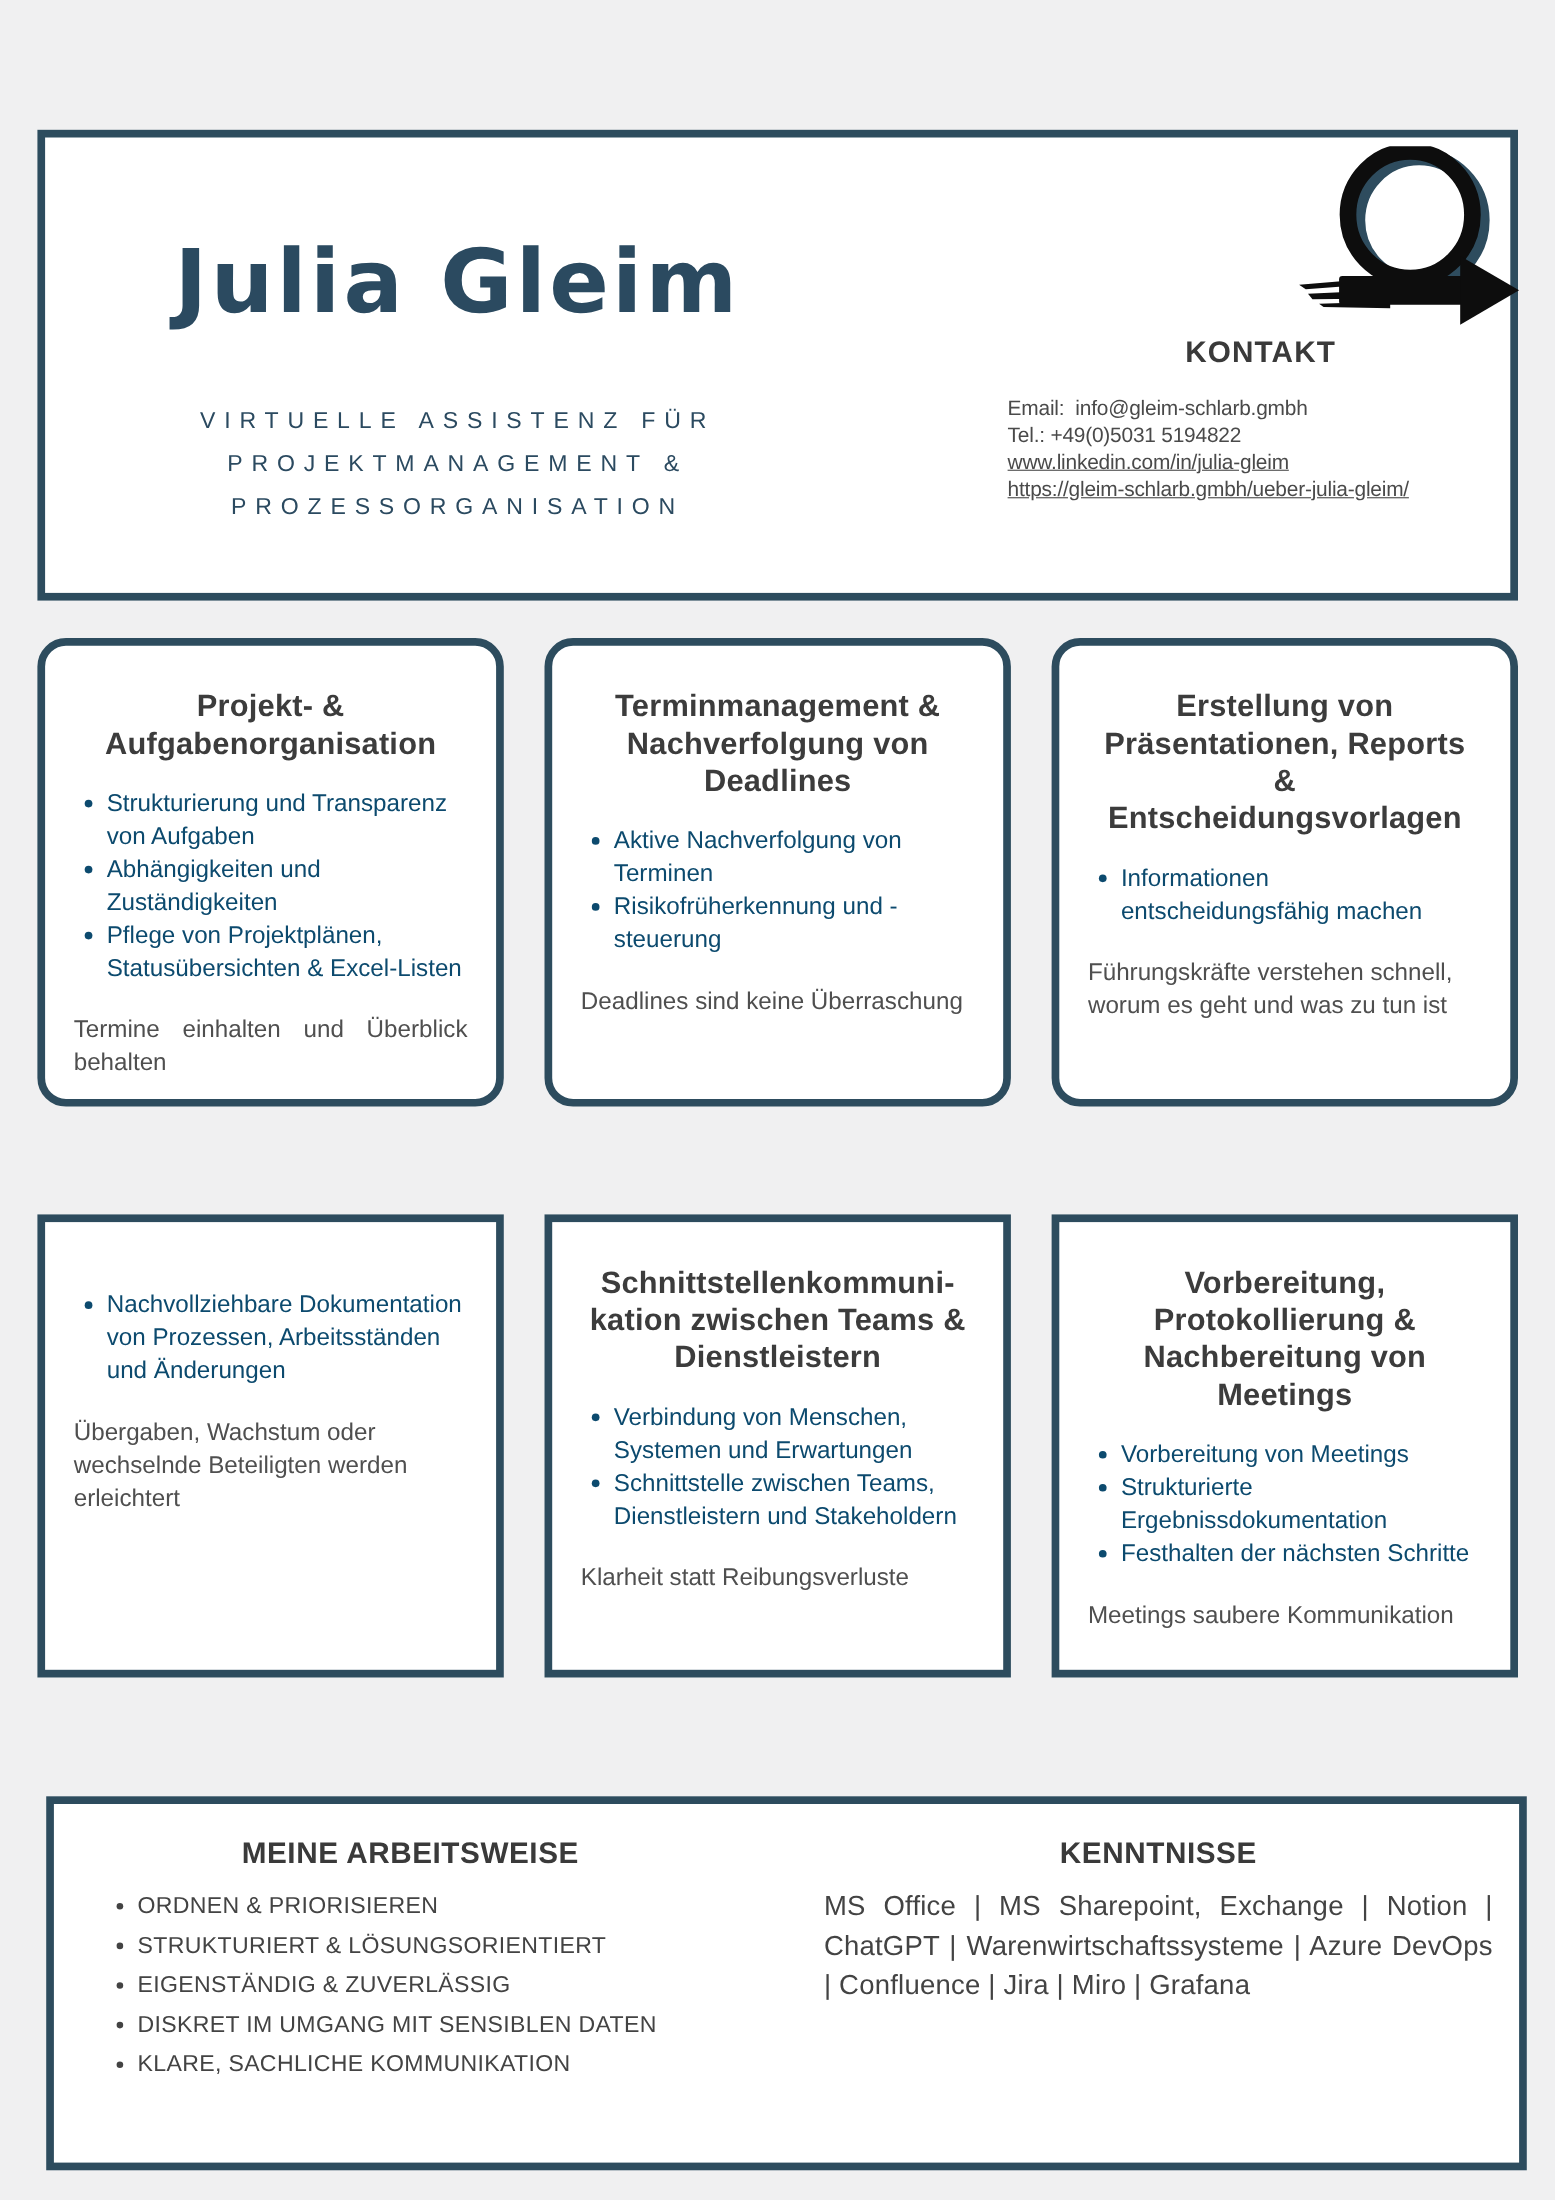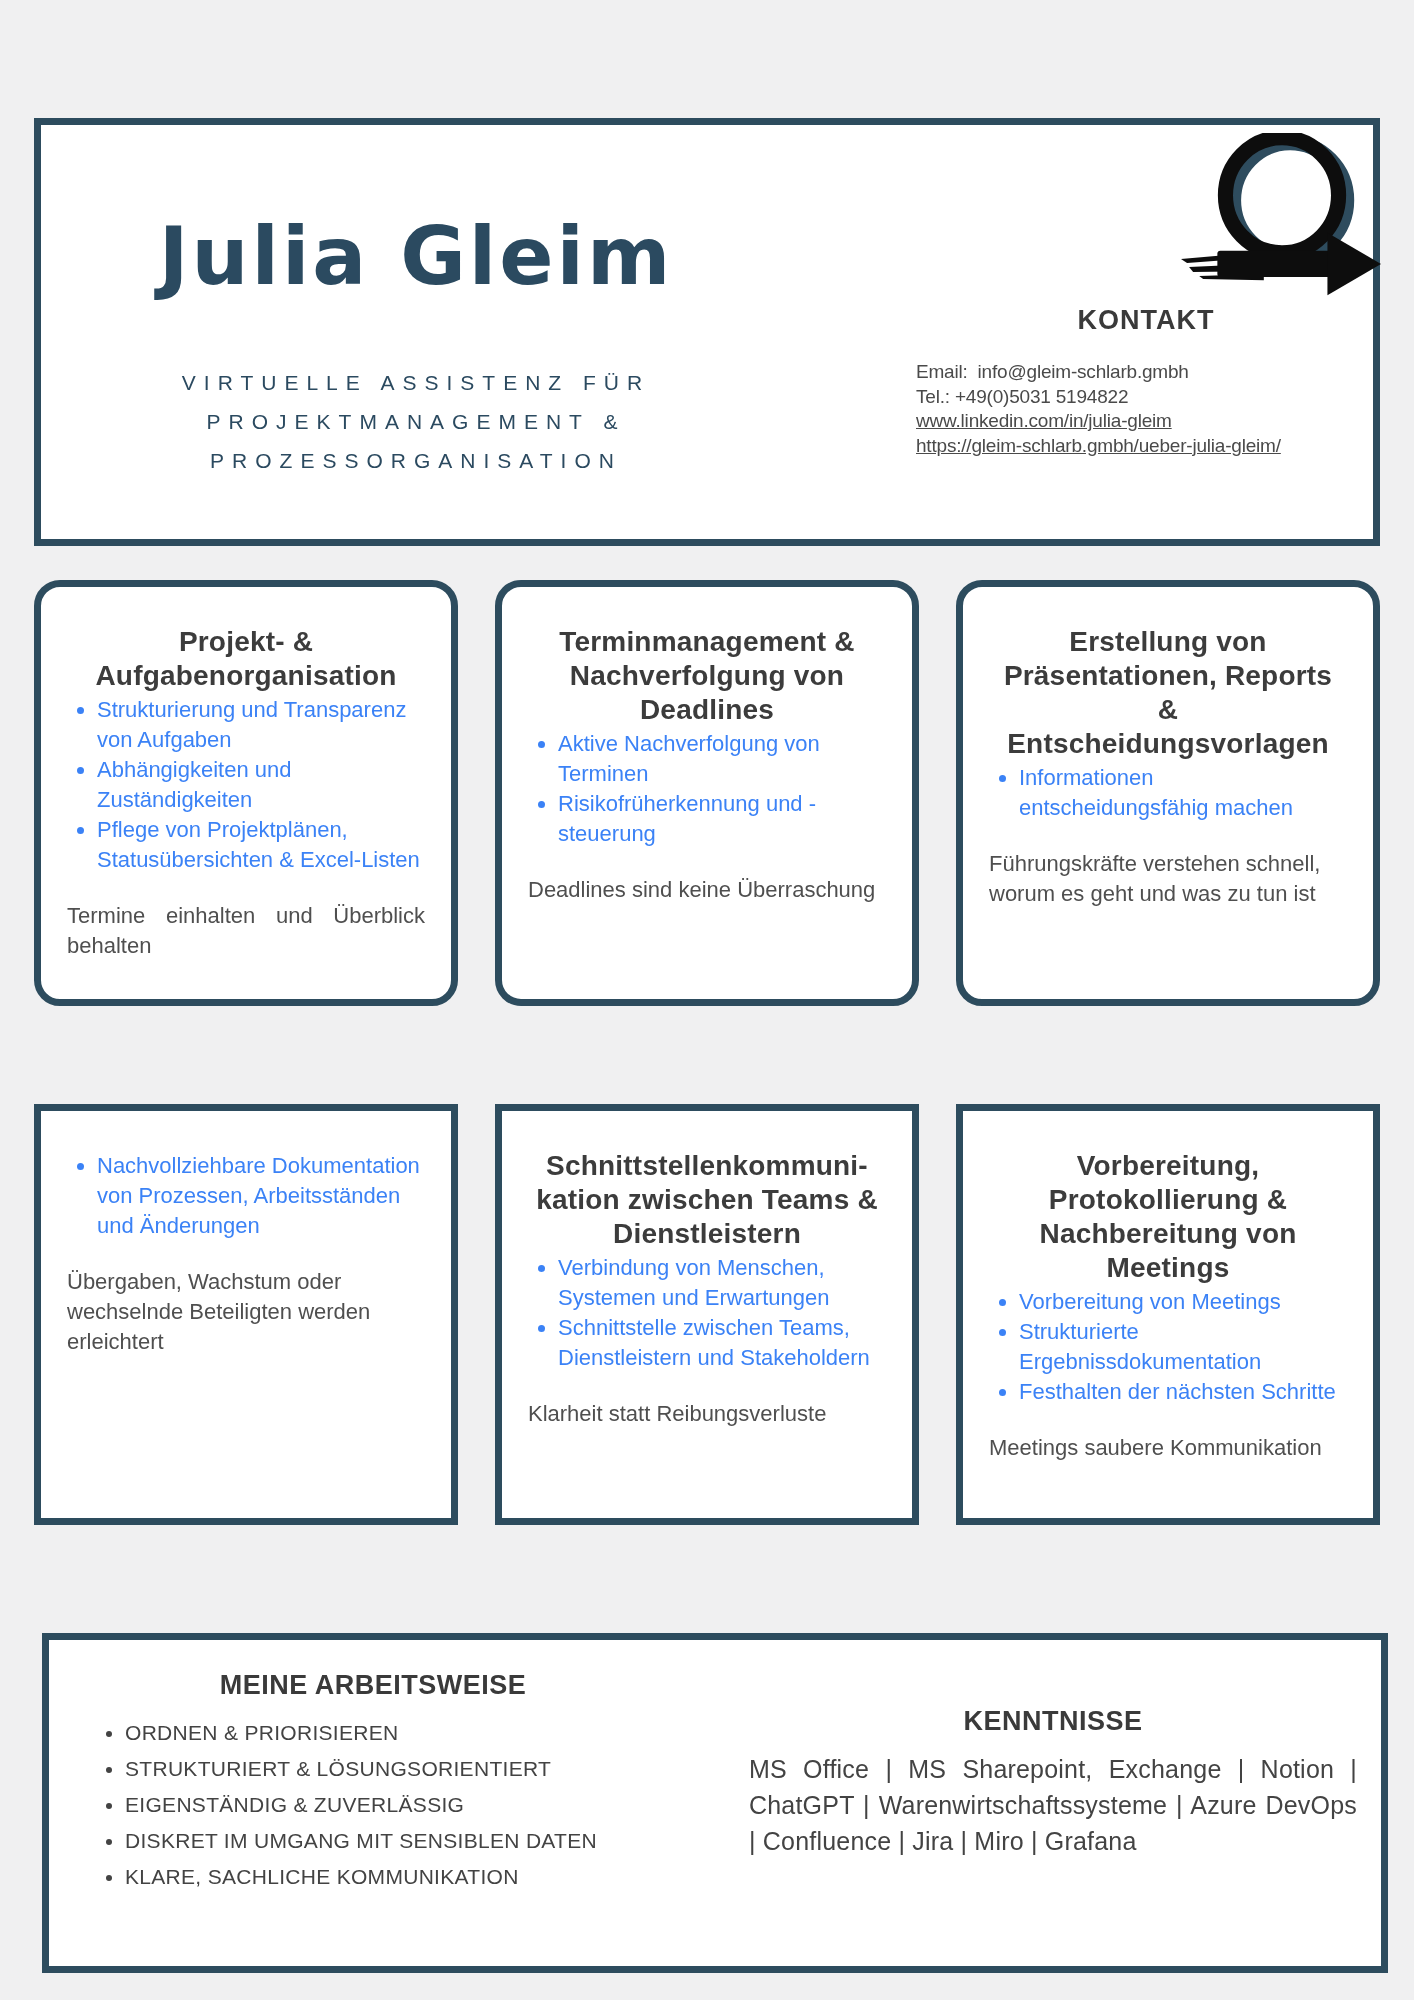--- a/index.html
+++ b/index.html
@@ -39,31 +39,31 @@
   .card{
     position:absolute; width:424px; padding:38px 26px 0 26px;
   }
   .row1{top:580px; height:426px;border-radius:26px;}
   .row2{top:1104px; height:421px;}
   .col1{left:34px;} .col2{left:495px;} .col3{left:956px;}
   .card h2{
     margin:0; font-size:28px; line-height:34px; text-align:center;
     color:#3c3c3c; white-space:pre-line; letter-spacing:0.2px; font-weight:bold;
   }
-  .card ul{margin:2px 0 0; padding:0 0 0 30px; color:#3b82f6;}
+  .card ul{margin:22px 0 0; padding:0 0 0 30px; color:#0c4a6e;}
   .card li{font-size:22px; line-height:30px;}
   .card .note{
     margin:26px 0 0; font-size:22px; line-height:30px; color:#4f4f4f;
   }
   .note.justify{text-align:justify;}
   
   #bottom-box{left:42px; top:1633px; width:1346px; height:340px;}
   .bottom-col{position:absolute; top:30px;}
   #work-col{left:24px; width:600px;}
-  #skills-col{left:700px; width:608px;margin-top:36px;}
+  #skills-col{left:700px; width:608px;}
   .bottom-col h3{
     text-align:center; font-size:27px; color:#3a3a3a;
     margin:0 0 14px; letter-spacing:0.5px; font-weight:bold;
   }
   #work-col ul{margin:0; padding:0 0 0 52px; color:#434343;}
   #work-col li{font-size:21px; line-height:36px; letter-spacing:0.3px;}
   #skills-col p{
     margin:0; font-size:25px; line-height:36px; color:#434343;
     text-align:justify; letter-spacing:0.2px;
   }

